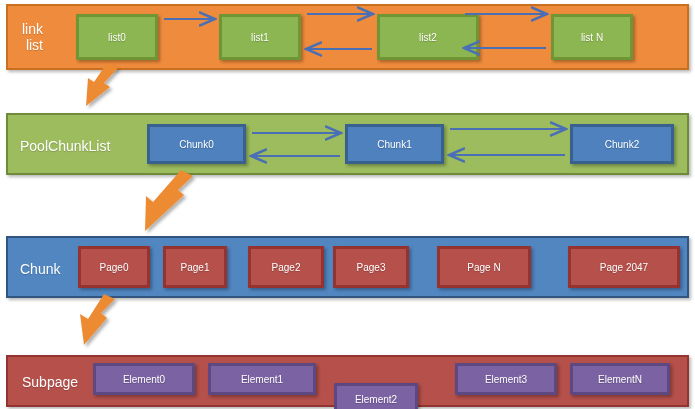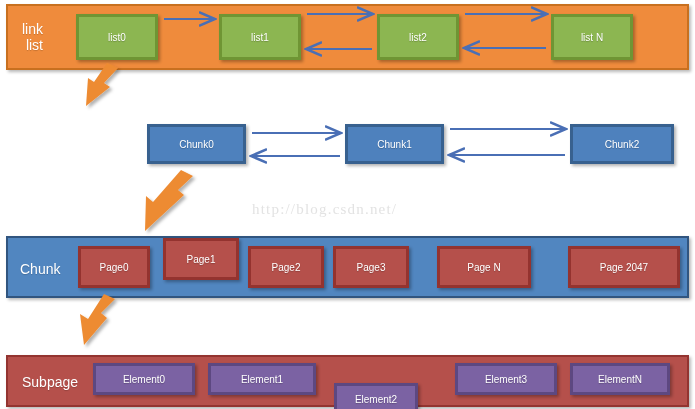--- a/index.html
+++ b/index.html
@@ -128,55 +128,58 @@
 </head>
 <body>
 
 <div id="canvas">
 
   <div class="band" id="row-linklist">
     <div class="band-label">link
 list</div>
   </div>
 
+  <div class="band" id="row-poolchunklist">
+    <div class="band-label">PoolChunkList</div>
+  </div>
 
   <div class="band" id="row-chunk">
     <div class="band-label">Chunk</div>
   </div>
 
   <div class="band" id="row-subpage">
     <div class="band-label">Subpage</div>
   </div>
 
   <div id="nodes-layer">
       <div class="node node-list" style="left: 76px; top: 14px; width: 82px;">
         <span>list0</span>
       </div>
       <div class="node node-list" style="left: 219px; top: 14px; width: 82px;">
         <span>list1</span>
       </div>
-      <div class="node node-list" style="left: 377px; top: 14px; width: 82px;">
+      <div class="node node-list" style="left: 377px; top: 14px; width: 102px;">
         <span>list2</span>
       </div>
       <div class="node node-list" style="left: 551px; top: 14px; width: 82px;">
         <span>list N</span>
       </div>
       <div class="node node-chunk" style="left: 147px; top: 124px; width: 99px;">
         <span>Chunk0</span>
       </div>
       <div class="node node-chunk" style="left: 345px; top: 124px; width: 99px;">
         <span>Chunk1</span>
       </div>
       <div class="node node-chunk" style="left: 570px; top: 124px; width: 104px; text-align: center;">
         <span>Chunk2</span>
       </div>
       <div class="node node-page" style="left: 78px; top: 246px; width: 72px;">
         <span>Page0</span>
       </div>
-      <div class="node node-page" style="left: 163px; top: 238px; width: 76px;">
+      <div class="node node-page" style="left: 163px; top: 246px; width: 64px;">
         <span>Page1</span>
       </div>
       <div class="node node-page" style="left: 248px; top: 246px; width: 76px;">
         <span>Page2</span>
       </div>
       <div class="node node-page" style="left: 333px; top: 246px; width: 76px;">
         <span>Page3</span>
       </div>
       <div class="node node-page" style="left: 437px; top: 246px; width: 94px;">
         <span>Page N</span>
@@ -234,15 +237,14 @@
     <g fill="#ed8b32" filter="url(#dsh)">
 
       <path d="M118,68 L104,83 L110,87 L86,106 L88,78 L94,82 L107,63 Z"></path>
 
       <path d="M193,176 L178,190 L184,195 L145,231 L146,196 L153,202 L181,170 Z"></path>
 
       <path d="M115,299 L101,313 L107,318 L84,345 L80,314 L88,319 L104,294 Z"></path>
     </g>
   </svg>
 
-  <div id="watermark">http://blog.csdn.net/</div>
 
 </div>
 
 </body></html>

